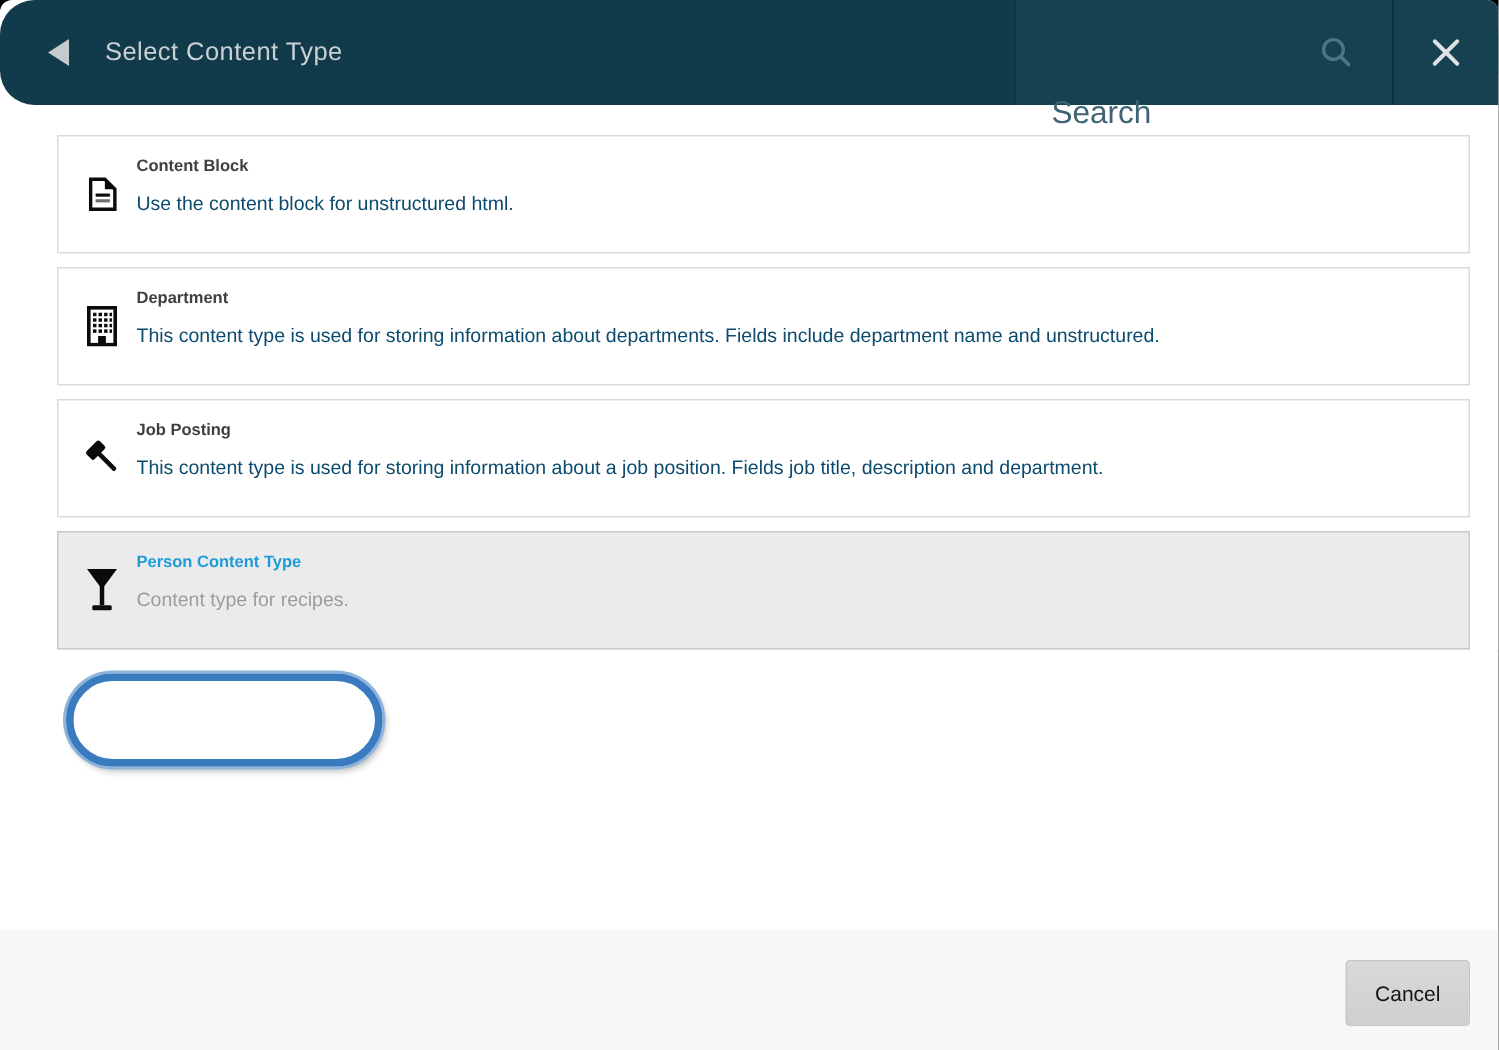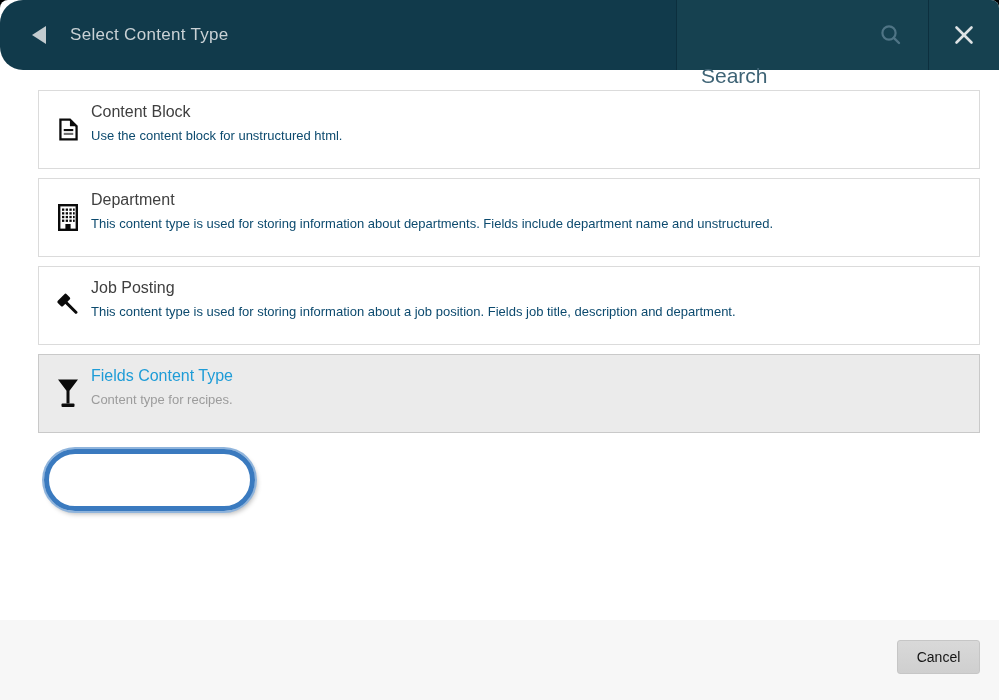--- a/index.html
+++ b/index.html
@@ -56,40 +56,40 @@
     border:1px solid #DBDBDB;background:#fff;box-sizing:content-box;
     cursor:pointer;
   }
   .ct-item.selected{background:#EBEBEB;border-color:#C9C9C9;}
   .ct-icon{
     position:absolute;left:16px;top:0;bottom:0;width:26px;
     display:flex;align-items:center;justify-content:center;
   }
   .ct-text{position:absolute;left:52px;top:12px;right:12px;}
   .ct-title{
-    font-size:16px;font-weight:400;color:#3F3F3F;margin:0 0 8px 0;line-height:17px;
+    font-size:11px;font-weight:700;color:#3F3F3F;margin:0 0 8px 0;line-height:17px;
   }
   .ct-item.selected .ct-title{color:#1E9CD7;}
   .ct-desc{
     font-size:13px;color:#0c4a6e;margin:0;line-height:15px;
   }
   .ct-item.selected .ct-desc{color:#9C9C9C;}
   
   .annotation-oval{
     position:absolute;left:44px;top:449px;width:201px;height:52px;
     border:5px solid #3A7ABF;border-radius:34px;
     box-shadow:0 0 0 2px #8FB4DC, 2px 3px 5px rgba(0,0,0,.28), inset 0 0 0 2px #FFFFFF;
     pointer-events:none;z-index:5;
   }
   
   .footer{
     position:absolute;left:0;bottom:0;width:999px;height:80px;background:#F7F7F7;
   }
   .cancel-btn{
-    position:absolute;right:19px;top:20px;width:83px;height:34px;
+    position:absolute;right:19px;top:20px;width:83px;height:44px;
     background:linear-gradient(#D9D9D9,#CFCFCF);
     border:1px solid #C6C6C6;border-radius:3px;
     font-family:"Liberation Sans",sans-serif;font-size:14px;color:#151515;
     cursor:pointer;
   }
   svg{display:block;}
 </style>
 </head>
 <body>
 
@@ -186,21 +186,21 @@
 
 
     <div class="ct-item selected">
       <span class="ct-icon">
         <svg width="22" height="31" viewBox="0 0 22 31">
           <path d="M1 1.4 H21 L12.5 12.8 V25.5 H9.5 V12.8 Z" fill="#0b0b0b"></path>
           <rect x="4.5" y="25.5" width="13" height="3.4" rx="1" fill="#0b0b0b"></rect>
         </svg>
       </span>
       <div class="ct-text">
-        <p class="ct-title">Fields Content Type</p>
+        <p class="ct-title">Person Content Type</p>
         <p class="ct-desc">Content type for recipes.</p>
       </div>
     </div>
 
   </div>
 
   <div class="annotation-oval"></div>
 
   <div class="footer">
     <button class="cancel-btn">Cancel</button>

